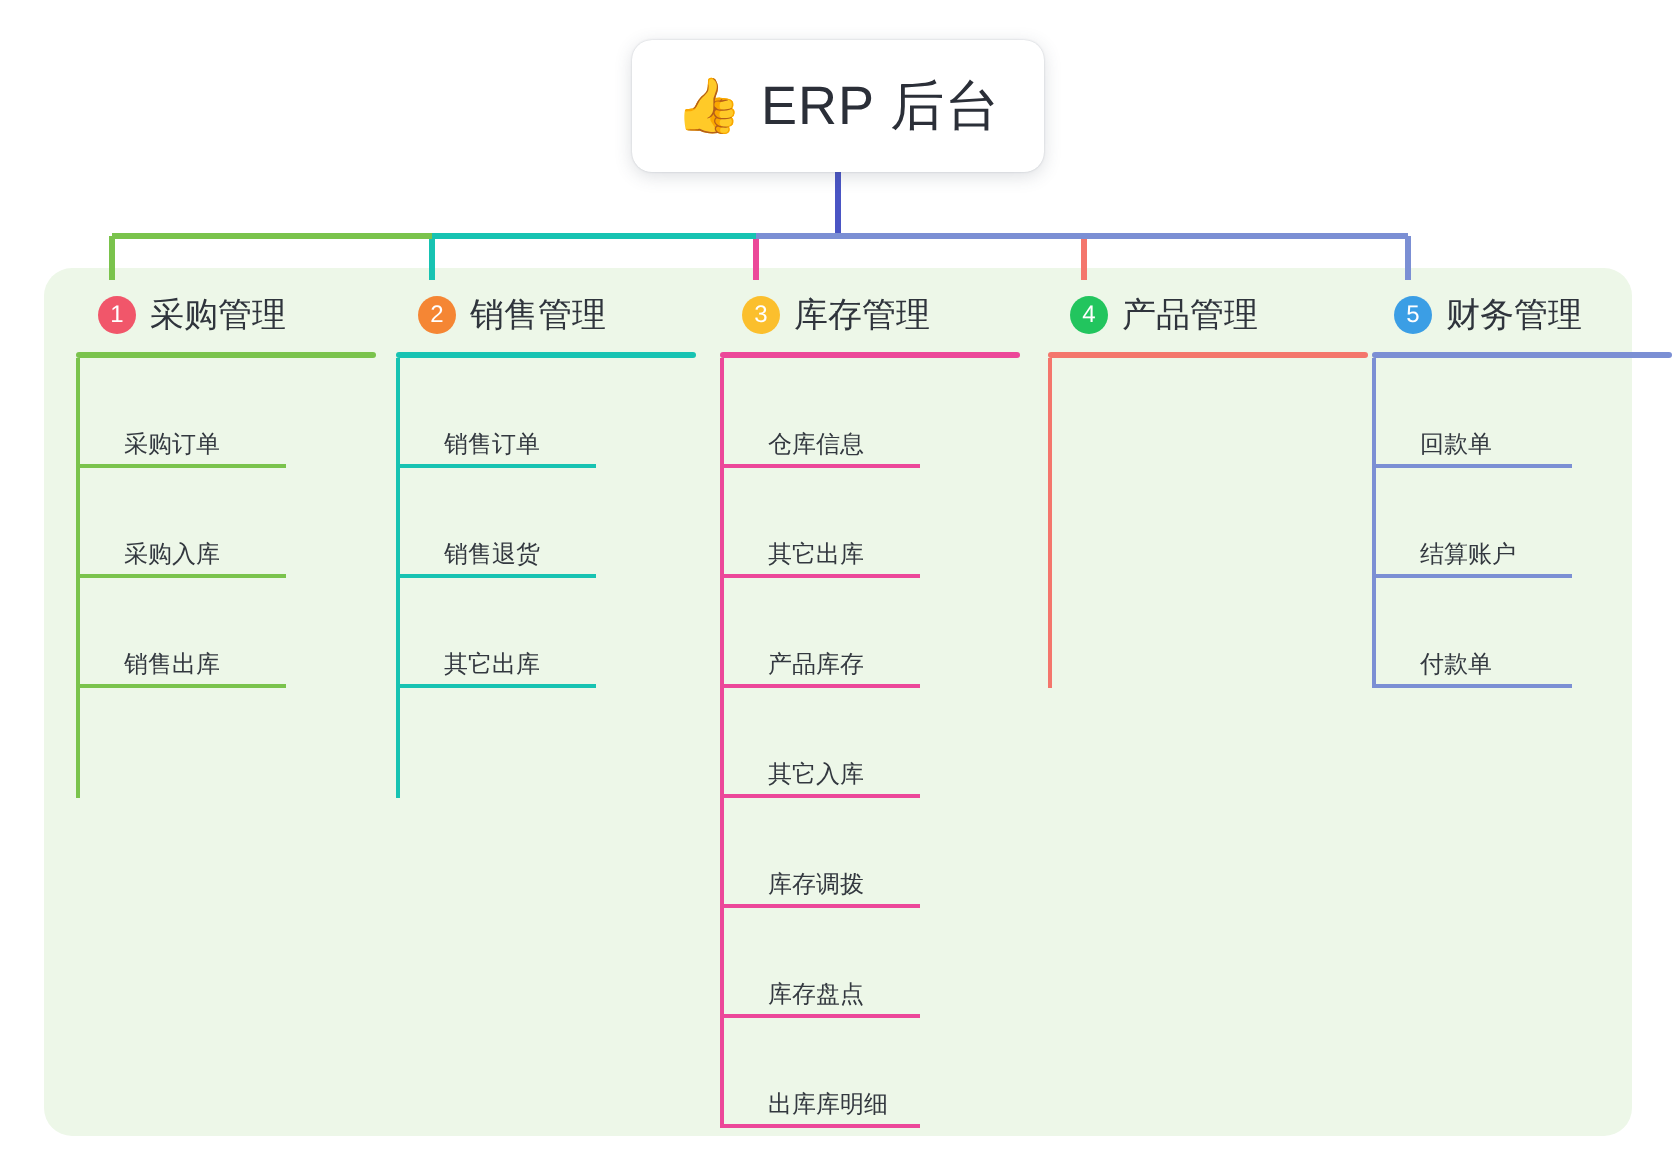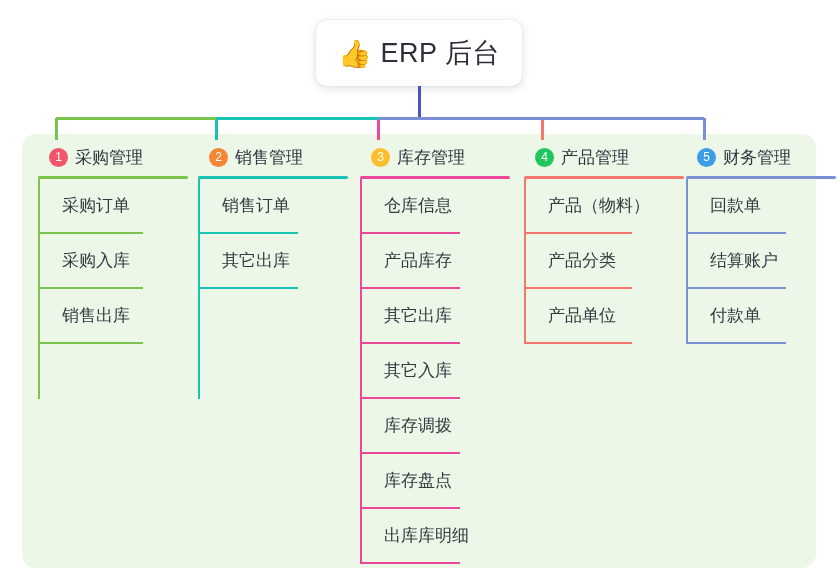--- a/index.html
+++ b/index.html
@@ -111,22 +111,22 @@
     margin-top: 0;
   }
   .item {
     position: relative;
     height: 55px;
     box-sizing: border-box;
   }
   .item-label {
     position: absolute;
     left: 24px;
-    bottom: 17px;
-    font-size: 17px;
+    bottom: 3px;
+    font-size: 12px;
     color: #33383f;
     white-space: nowrap;
   }
   .item-rule {
     position: absolute;
     left: 0;
     bottom: 0;
     height: 2px;
   }
 </style>
@@ -186,42 +186,46 @@
           <span class="badge" style="background: rgb(245, 134, 52);">2</span>
           <span class="col-title">销售管理</span>
         </div>
         <div class="head-rule" style="width: 150px; background: rgb(23, 195, 178);"></div>
         <div class="items">
           <div class="item">
             <span class="item-label">销售订单</span>
             <div class="item-rule" style="width: 100px; background: rgb(23, 195, 178);"></div>
           </div>
           <div class="item">
+            <span class="item-label">销售退货</span>
+            <div class="item-rule" style="width: 100px; background: rgb(23, 195, 178);"></div>
+          </div>
+          <div class="item">
             <span class="item-label">其它出库</span>
             <div class="item-rule" style="width: 100px; background: rgb(23, 195, 178);"></div>
           </div>
         </div>
       </div>
       <div class="column" style="left: 360px;">
         <div class="col-head">
           <span class="badge" style="background: rgb(251, 191, 45);">3</span>
           <span class="col-title">库存管理</span>
         </div>
         <div class="head-rule" style="width: 150px; background: rgb(236, 72, 153);"></div>
         <div class="items">
           <div class="item">
             <span class="item-label">仓库信息</span>
             <div class="item-rule" style="width: 100px; background: rgb(236, 72, 153);"></div>
           </div>
           <div class="item">
+            <span class="item-label">其它出库</span>
+            <div class="item-rule" style="width: 100px; background: rgb(236, 72, 153);"></div>
+          </div>
+          <div class="item">
             <span class="item-label">产品库存</span>
-            <div class="item-rule" style="width: 100px; background: rgb(236, 72, 153);"></div>
-          </div>
-          <div class="item">
-            <span class="item-label">其它出库</span>
             <div class="item-rule" style="width: 100px; background: rgb(236, 72, 153);"></div>
           </div>
           <div class="item">
             <span class="item-label">其它入库</span>
             <div class="item-rule" style="width: 100px; background: rgb(236, 72, 153);"></div>
           </div>
           <div class="item">
             <span class="item-label">库存调拨</span>
             <div class="item-rule" style="width: 100px; background: rgb(236, 72, 153);"></div>
           </div>
@@ -234,34 +238,20 @@
             <div class="item-rule" style="width: 100px; background: rgb(236, 72, 153);"></div>
           </div>
         </div>
       </div>
       <div class="column" style="left: 524px;">
         <div class="col-head">
           <span class="badge" style="background: rgb(34, 197, 94);">4</span>
           <span class="col-title">产品管理</span>
         </div>
         <div class="head-rule" style="width: 160px; background: rgb(244, 118, 108);"></div>
-        <div class="items">
-          <div class="item">
-            <span class="item-label">产品（物料）</span>
-            <div class="item-rule" style="width: 108px; background: rgb(244, 118, 108);"></div>
-          </div>
-          <div class="item">
-            <span class="item-label">产品分类</span>
-            <div class="item-rule" style="width: 108px; background: rgb(244, 118, 108);"></div>
-          </div>
-          <div class="item">
-            <span class="item-label">产品单位</span>
-            <div class="item-rule" style="width: 108px; background: rgb(244, 118, 108);"></div>
-          </div>
-        </div>
       </div>
       <div class="column" style="left: 686px;">
         <div class="col-head">
           <span class="badge" style="background: rgb(59, 158, 229);">5</span>
           <span class="col-title">财务管理</span>
         </div>
         <div class="head-rule" style="width: 150px; background: rgb(123, 143, 212);"></div>
         <div class="items">
           <div class="item">
             <span class="item-label">回款单</span>

